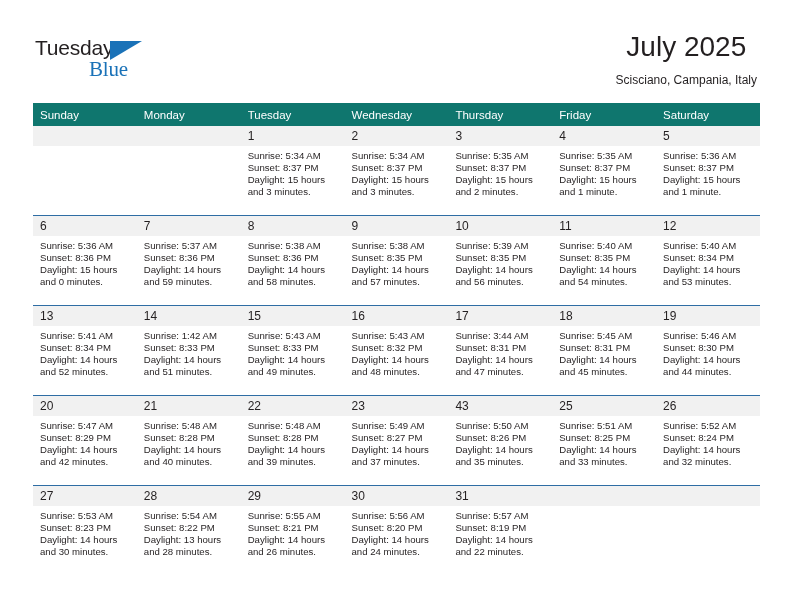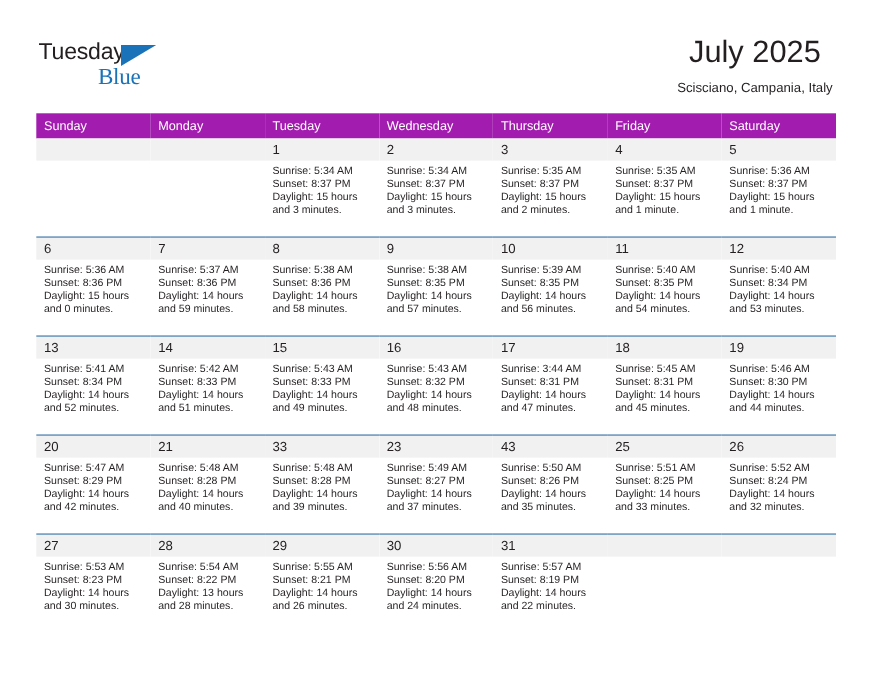--- a/index.html
+++ b/index.html
@@ -86,21 +86,21 @@
   
   .calendar {
     position: absolute;
     left: 33px;
     top: 103px;
     width: 727px;
     border-collapse: collapse;
     table-layout: fixed;
   }
   .calendar th {
-    background: #a21caf;
+    background: #0f766e;
     color: #ffffff;
     font-size: 11.5px;
     font-weight: normal;
     text-align: left;
     padding: 5px 0 5px 7px;
     height: 13px;
     border: none;
   }
   .calendar td {
     vertical-align: top;
@@ -320,21 +320,21 @@
                 <div>Sunrise: 5:41 AM</div>
                 <div>Sunset: 8:34 PM</div>
                 <div class="wrap">Daylight: 14 hours and 52 minutes.</div>
               </div>
             </div>
           </td>
           <td>
             <div class="daycell">
               <div class="daynum">14</div>
               <div class="info">
-                <div>Sunrise: 5:42 AM</div>
+                <div>Sunrise: 1:42 AM</div>
                 <div>Sunset: 8:33 PM</div>
                 <div class="wrap">Daylight: 14 hours and 51 minutes.</div>
               </div>
             </div>
           </td>
           <td>
             <div class="daycell">
               <div class="daynum">15</div>
               <div class="info">
                 <div>Sunrise: 5:43 AM</div>
@@ -400,21 +400,21 @@
               <div class="daynum">21</div>
               <div class="info">
                 <div>Sunrise: 5:48 AM</div>
                 <div>Sunset: 8:28 PM</div>
                 <div class="wrap">Daylight: 14 hours and 40 minutes.</div>
               </div>
             </div>
           </td>
           <td>
             <div class="daycell">
-              <div class="daynum">33</div>
+              <div class="daynum">22</div>
               <div class="info">
                 <div>Sunrise: 5:48 AM</div>
                 <div>Sunset: 8:28 PM</div>
                 <div class="wrap">Daylight: 14 hours and 39 minutes.</div>
               </div>
             </div>
           </td>
           <td>
             <div class="daycell">
               <div class="daynum">23</div>

